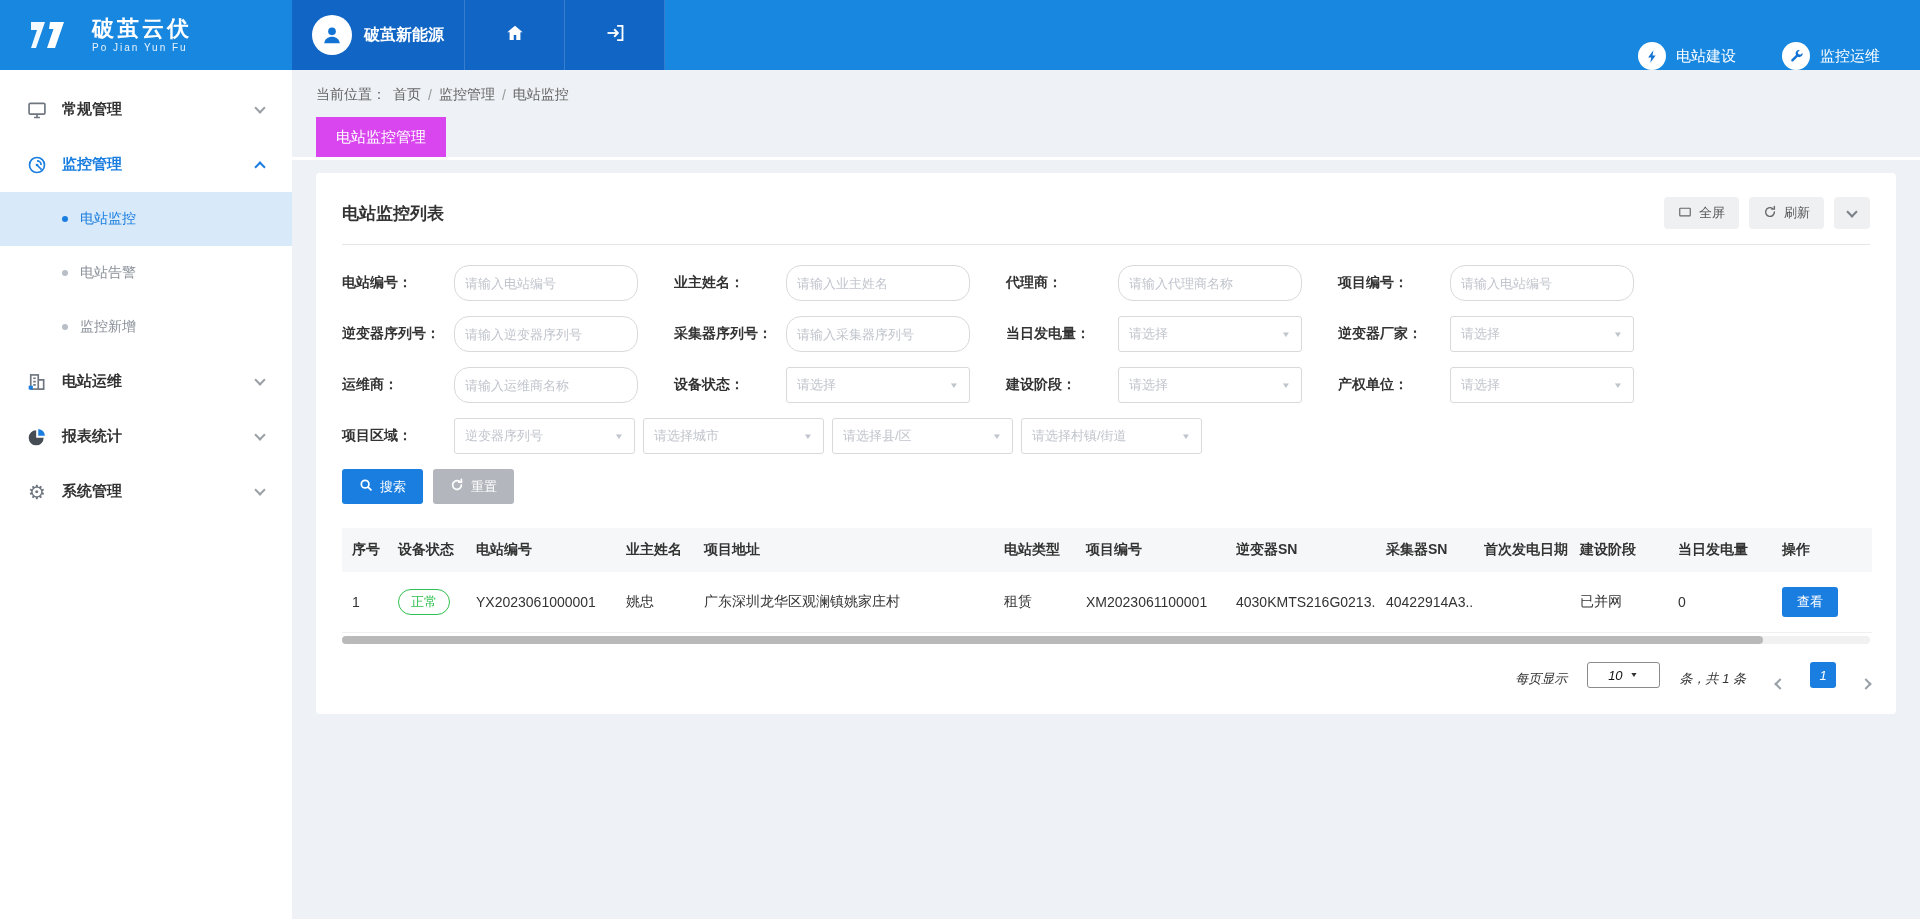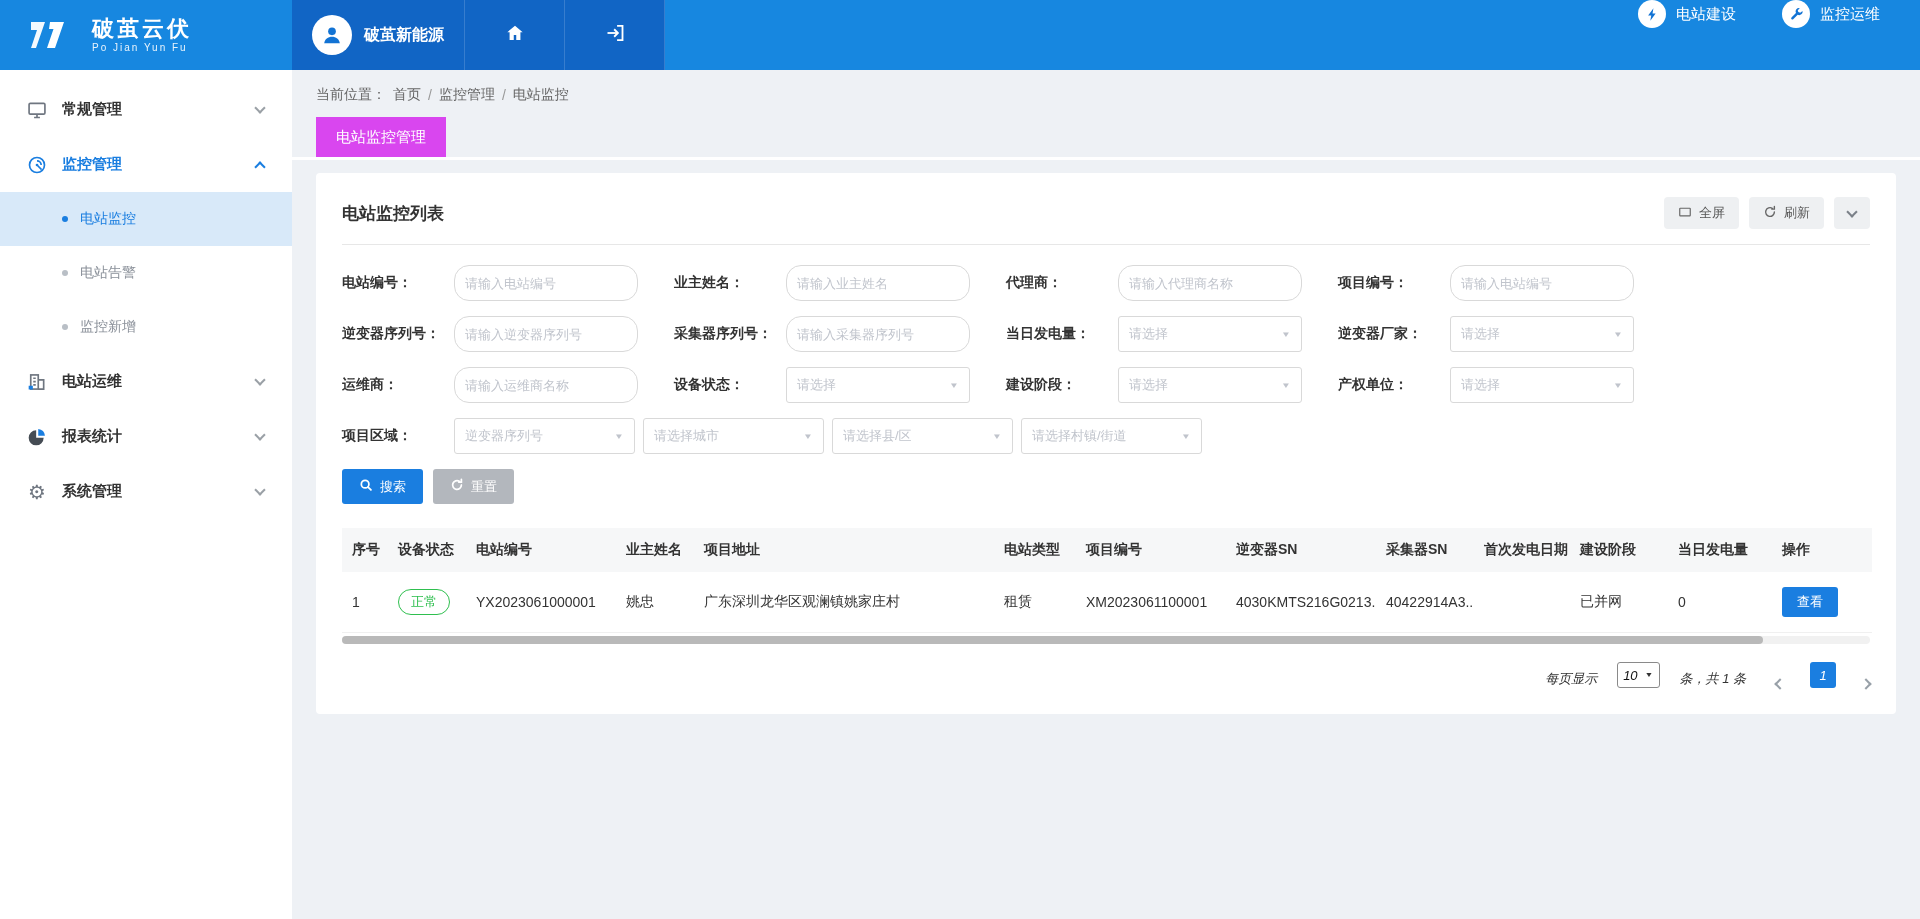--- a/index.html
+++ b/index.html
@@ -12,21 +12,21 @@
   .brand-mark { display:flex; }
   .brand-text { display:flex; flex-direction:column; gap:2px; }
   .brand-name { font-size:22px; font-weight:bold; letter-spacing:3px; line-height:1.05; }
   .brand-sub { font-size:10px; letter-spacing:2px; opacity:.9; }
   .seg { background:#1165c5; display:flex; align-items:center; justify-content:center; border-right:1px solid rgba(255,255,255,.16); cursor:pointer; }
   .seg-user { padding:0 20px; gap:12px; }
   .avatar { width:40px; height:40px; border-radius:50%; background:#fff; display:flex; align-items:center; justify-content:center; }
   .company { font-size:16px; font-weight:bold; }
   .seg-btn { width:100px; }
   .tb-spacer { flex:1; }
-  .tb-right { display:flex; align-items:flex-start; gap:46px; padding-right:40px; }
+  .tb-right { display:flex; align-items:flex-end; gap:46px; padding-right:40px; }
   .tb-item { display:flex; align-items:center; gap:10px; font-size:15px; cursor:pointer; }
   .circle-ic { width:28px; height:28px; border-radius:50%; background:#fff; display:flex; align-items:center; justify-content:center; }
 
   
   .layout { display:flex; height:849px; }
 
   
   .sidebar { width:292px; background:#fff; padding-top:12px; flex-shrink:0; }
   .menu-item { height:55px; display:flex; align-items:center; padding-left:26px; gap:14px; font-size:15px; font-weight:bold; color:#333; cursor:pointer; }
   .mi-icon { width:22px; display:flex; align-items:center; justify-content:center; }
@@ -77,21 +77,21 @@
   th { background:#f6f7f8; text-align:left; font-size:14px; color:#333; padding:13px 10px; white-space:nowrap; overflow:hidden; font-weight:bold; }
   td { font-size:14px; color:#333; padding:15px 10px; white-space:nowrap; overflow:hidden; border-bottom:1px solid #f0f0f0; background:#fff; }
   .sticky-col { box-shadow:-10px 0 10px -6px rgba(0,0,0,.18); }
   .badge-ok { display:inline-block; border:1px solid #2fbf4f; color:#2fbf4f; font-size:13px; padding:3px 12px; border-radius:13px; background:#fff; }
   .view-btn { background:#1a7ee0; color:#fff; border:none; border-radius:3px; font-size:13px; padding:6px 15px; cursor:pointer; }
   .h-scrollbar { height:8px; background:#f1f1f1; border-radius:4px; margin-top:3px; position:relative; cursor:pointer; }
   .h-thumb { position:absolute; left:0; top:0; height:100%; width:93%; background:#b9b9b9; border-radius:4px; }
 
   
   .pagination { display:flex; justify-content:flex-end; align-items:flex-end; gap:20px; margin-top:18px; font-size:13px; color:#333;font-style:italic; }
-  .pp-select { border:1px solid #8a8a8a; border-radius:3px; height:26px; padding:0 5px; display:flex; align-items:center; gap:7px; cursor:pointer; color:#111; background:#fff; }
+  .pp-select { border:1px solid #8a8a8a; border-radius:3px; height:26px; padding:0 20px; display:flex; align-items:center; gap:7px; cursor:pointer; color:#111; background:#fff; }
   .caret2 { font-size:9px; color:#333; transform:scaleY(.8); }
   .pg-chev { width:8px; height:8px; border-right:2px solid #98a0a8; border-bottom:2px solid #98a0a8; cursor:pointer; }
   .pg-prev { transform:rotate(135deg); margin-left:10px; }
   .pg-next { transform:rotate(-45deg); }
   .pg-page { width:26px; height:26px; background:#1a7ee0; color:#fff; border-radius:3px; display:flex; align-items:center; justify-content:center; cursor:pointer; margin:0 6px; font-size:13px; }
 </style>
 </head>
 <body>
 
 <header class="topbar">

